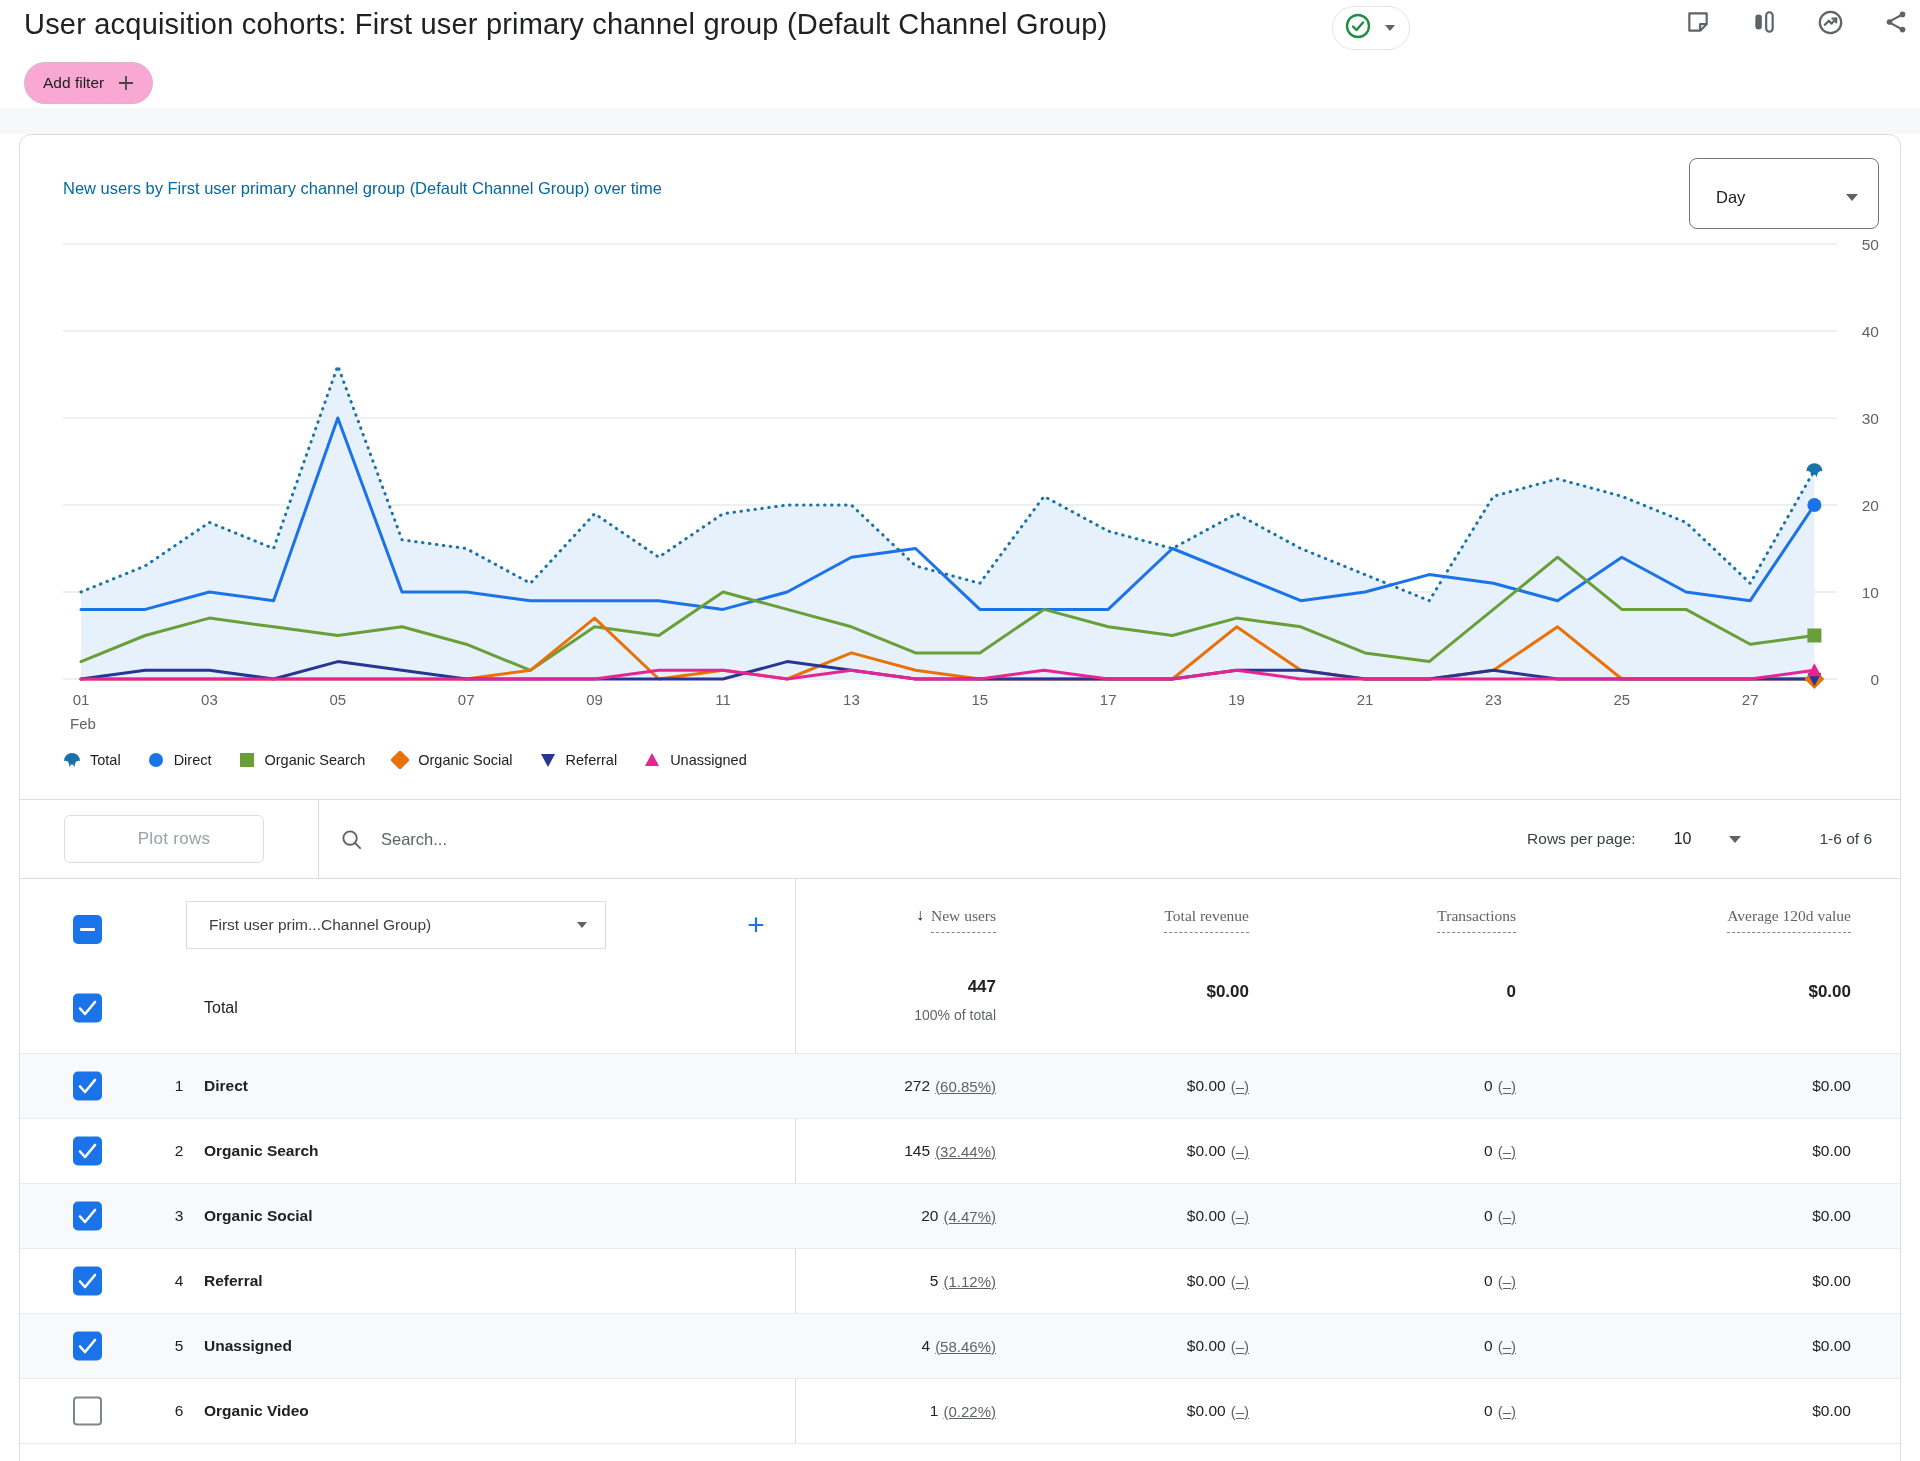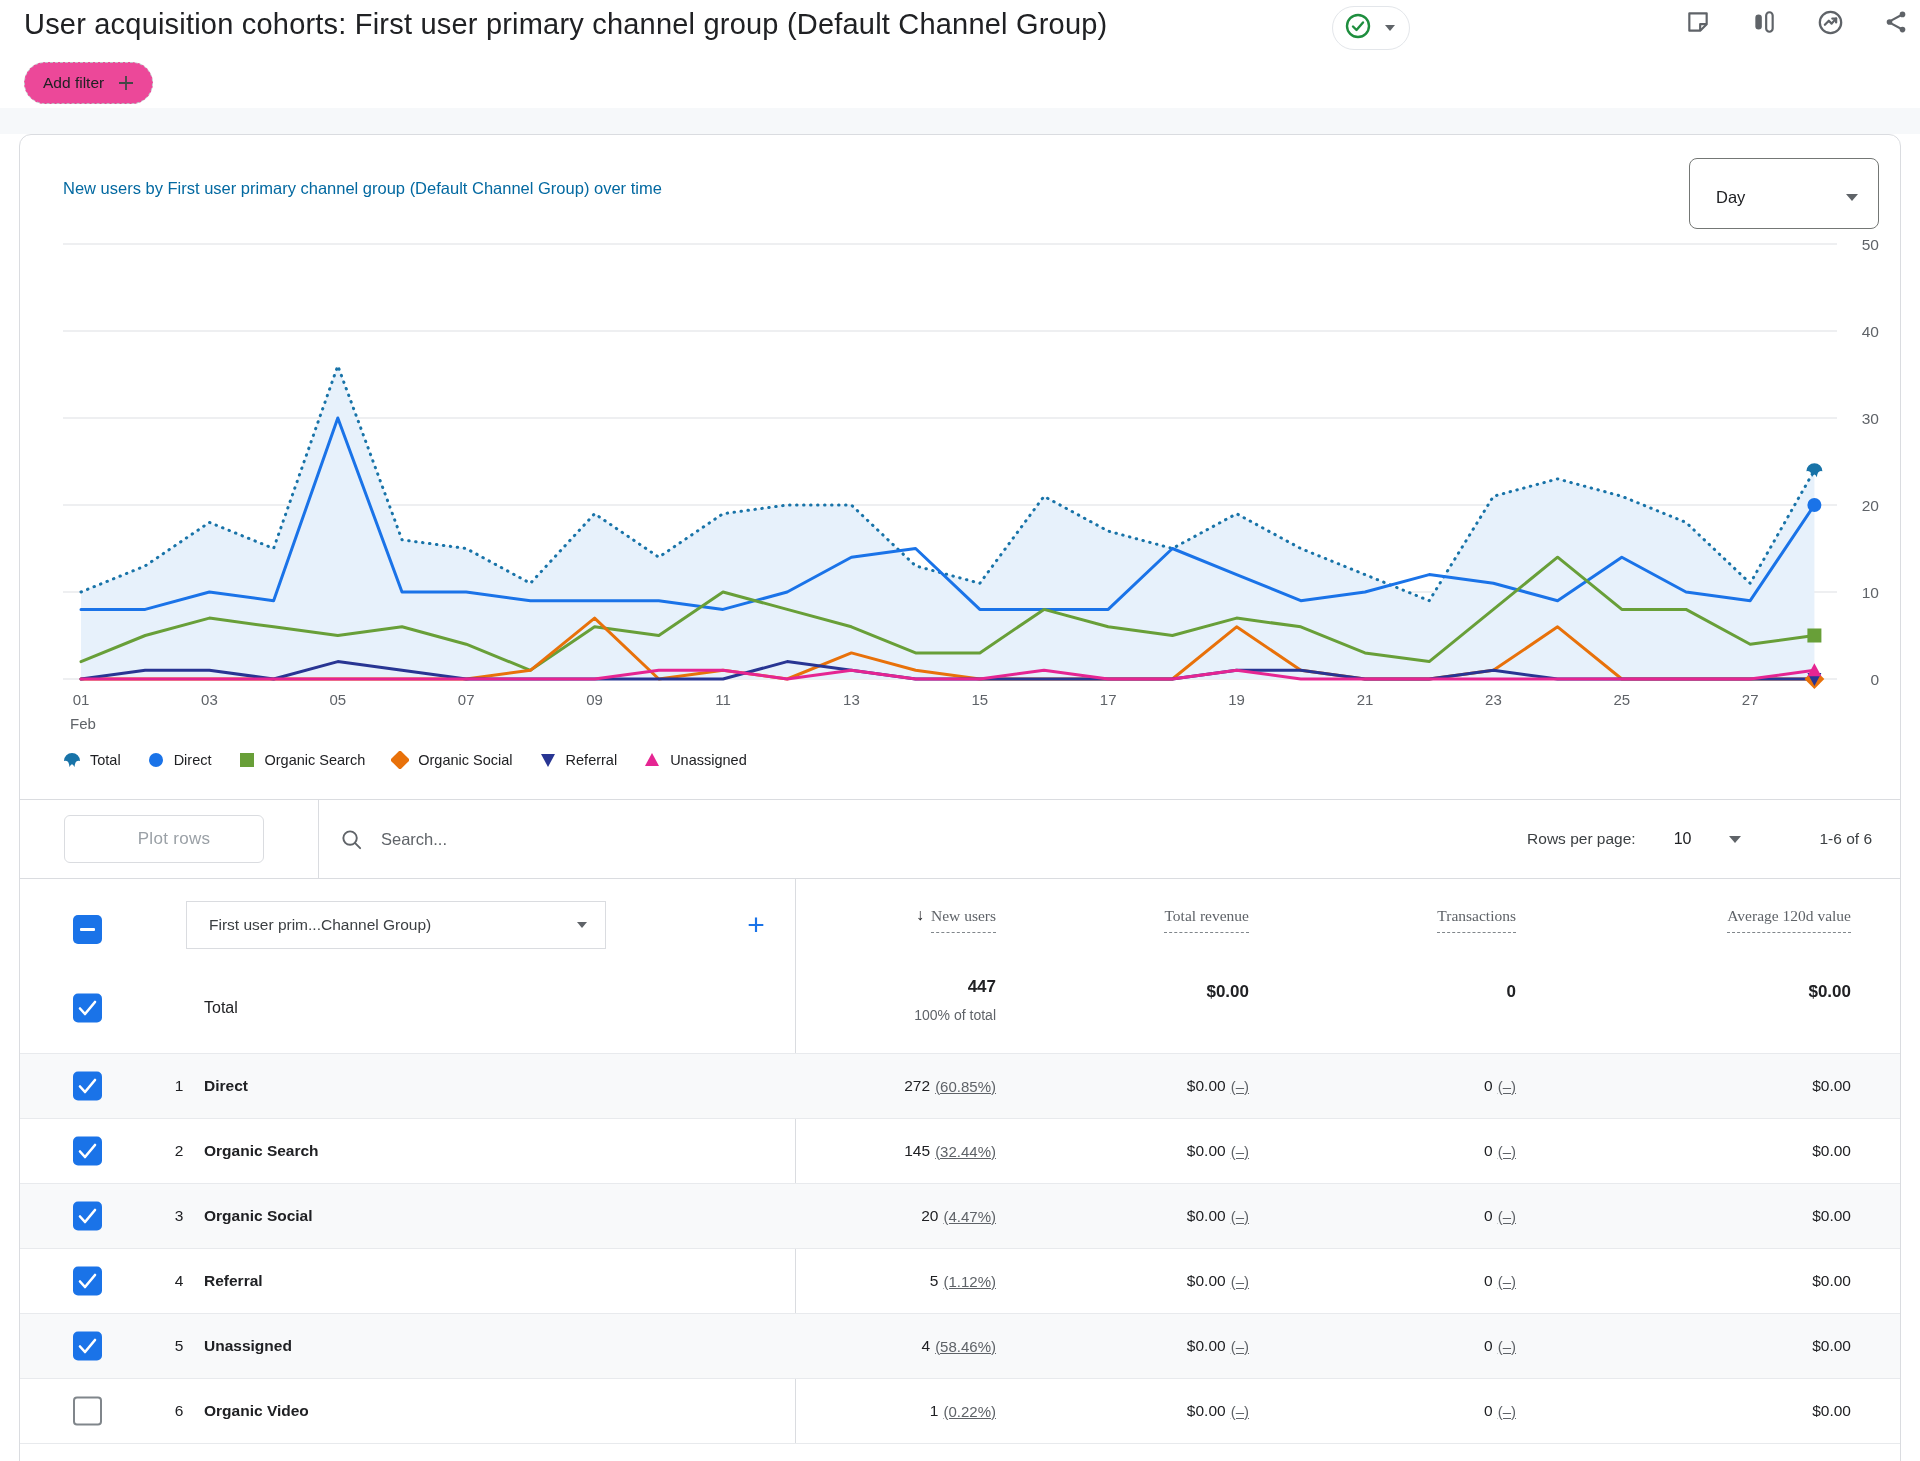--- a/index.html
+++ b/index.html
@@ -8,21 +8,21 @@
   .page { position:relative; width:1920px; height:1461px; overflow:hidden; }
 
   
   .hdr { position:absolute; left:0; top:0; width:1920px; height:108px; background:#fff; }
   .hdr h1 { position:absolute; left:24px; top:8px; font-size:29px; font-weight:400; color:#202124; letter-spacing:.2px;text-align:center; }
   .status-pill { position:absolute; left:1332px; top:6px; height:44px; padding:0 14px 0 12px;
     display:flex; align-items:center; gap:14px; background:#fff; border:1px solid #e3e6ea; border-radius:22px; cursor:pointer; }
   .hdr-icons { position:absolute; right:10px; top:8px; display:flex; gap:38px; align-items:center; }
   .hdr-icons .ibtn { width:28px; height:28px; display:flex; align-items:center; justify-content:center; cursor:pointer; }
   .add-filter { position:absolute; left:24px; top:62px; height:42px; display:inline-flex; align-items:center; gap:12px;
-    padding:0 16px 0 18px; border:1px dashed #bdc1c6; border-radius:21px; background:#ec4899; font-size:15.5px; color:#202124; cursor:pointer; }
+    padding:0 16px 0 18px; border:1px dashed #bdc1c6; border-radius:21px; background:#f9a8d4; font-size:15.5px; color:#202124; cursor:pointer; }
   .gap-strip { position:absolute; left:0; top:108px; width:1920px; height:26px; background:#f6f8fa; }
 
   
   .card { position:absolute; left:19px; top:134px; width:1882px; height:1340px;
     background:#fff; border:1px solid #dadce0; border-radius:12px; }
 
   .chart-title { position:absolute; left:43px; top:44px; font-size:16.5px; font-weight:400; color:#0369a1; }
   .day-select { position:absolute; left:1669px; top:23px; width:190px; height:71px; border:1px solid #747775;
     border-radius:8px; display:flex; align-items:center; justify-content:space-between; padding:8px 20px 0 26px; cursor:pointer; background:#fff; }
   .day-select .lbl { font-size:16.5px; color:#202124; }

